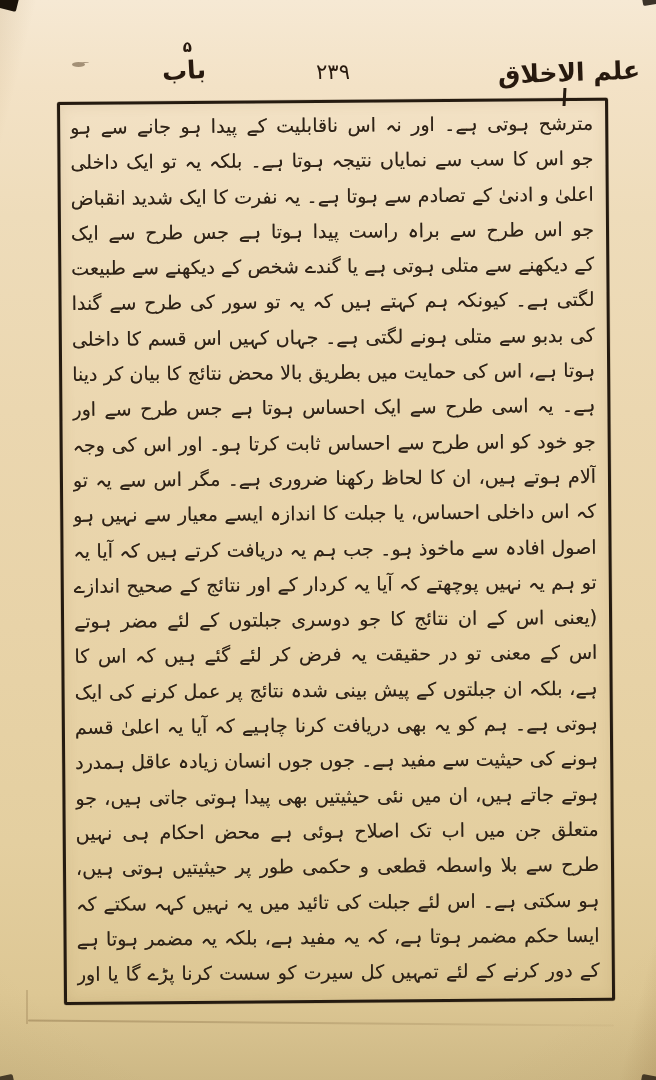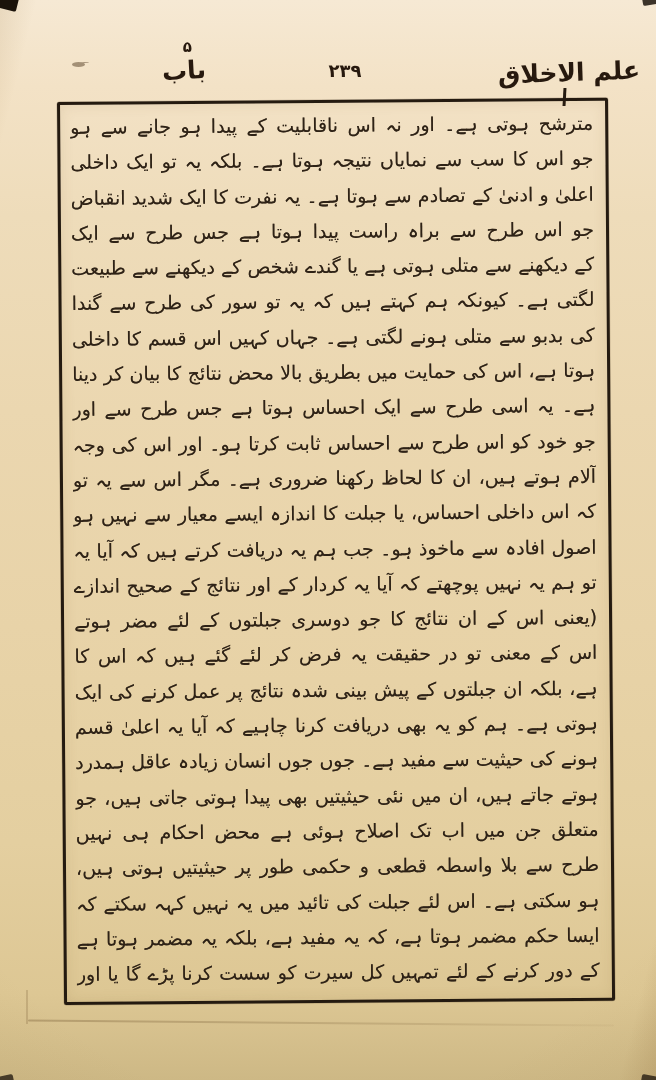--- a/index.html
+++ b/index.html
@@ -29,22 +29,22 @@
   
   .hdr-item { position: absolute; color: #27190e; }
   .book-title {
     top: 58px; right: 16px;
     font-size: 25px; font-weight: bold;
     transform: rotate(-2deg);
     letter-spacing: 0.5px;
     direction: rtl;
   }
   .page-number {
-    top: 60px; left: 302px; width: 86px;
-    font-size: 18px; font-weight: bold;
+    top: 60px; left: 290px; width: 86px;
+    font-size: 21px; font-weight: normal;
     text-align: center; letter-spacing: 7px;
     direction: rtl;
   }
   .chapter { top: 40px; left: 138px; width: 72px; height: 56px; direction: rtl; }
   .chapter-number {
     position: absolute; top: -2px; right: 18px;
     font-size: 15px; font-weight: bold; color: #27190e;
   }
   .chapter-label {
     position: absolute; top: 16px; right: 4px;

